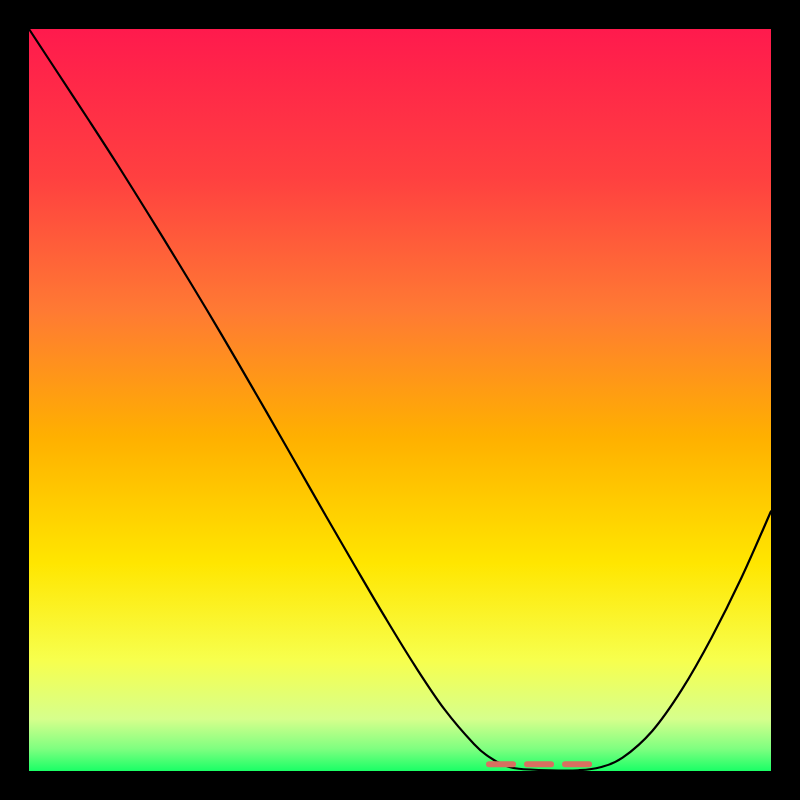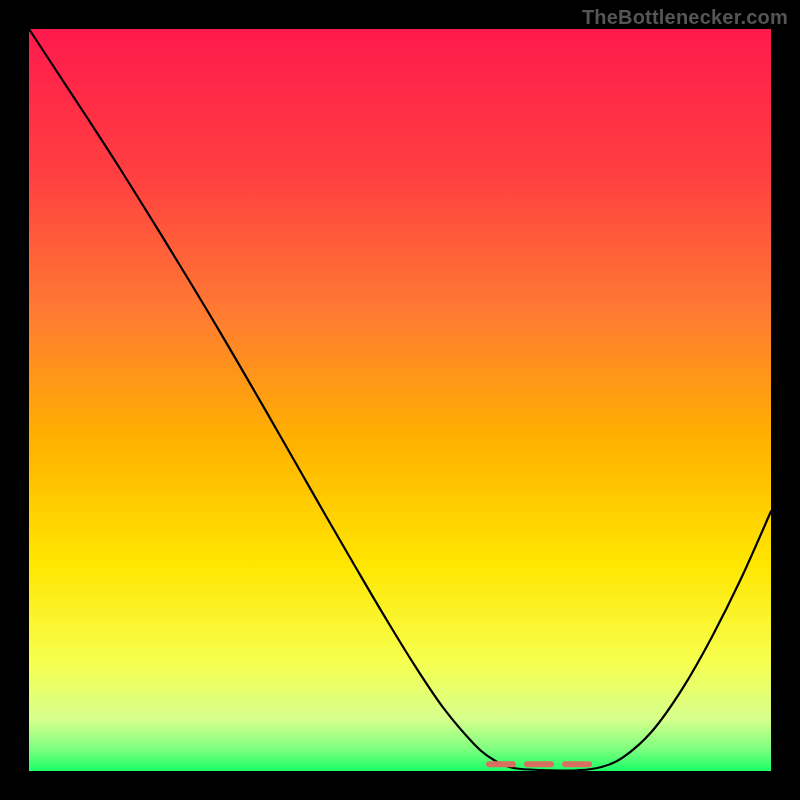--- a/index.html
+++ b/index.html
@@ -30,21 +30,20 @@
   svg {
     position: absolute;
     top: 0;
     left: 0;
   }
 </style>
 </head>
 <body>
 
 <div class="chart-container">
-  <div class="attribution">TheBottlenecker.com</div>
   <svg id="chart-svg" width="800" height="800" viewBox="0 0 800 800">
     <defs>
       <linearGradient id="bg-grad" x1="0" y1="0" x2="0" y2="1">
           <stop offset="0.0%" stop-color="#ff1a4d"></stop>
           <stop offset="20.0%" stop-color="#ff4040"></stop>
           <stop offset="38.0%" stop-color="#ff7a33"></stop>
           <stop offset="55.0%" stop-color="#ffb000"></stop>
           <stop offset="72.0%" stop-color="#ffe600"></stop>
           <stop offset="85.0%" stop-color="#f7ff4d"></stop>
           <stop offset="93.0%" stop-color="#d6ff8c"></stop>

